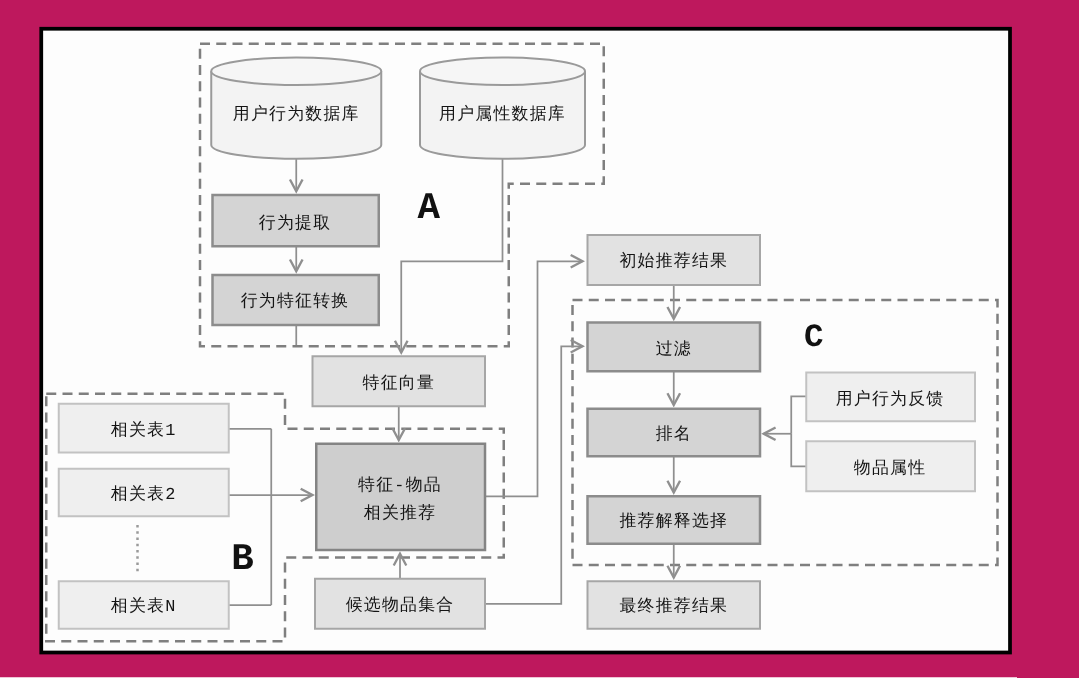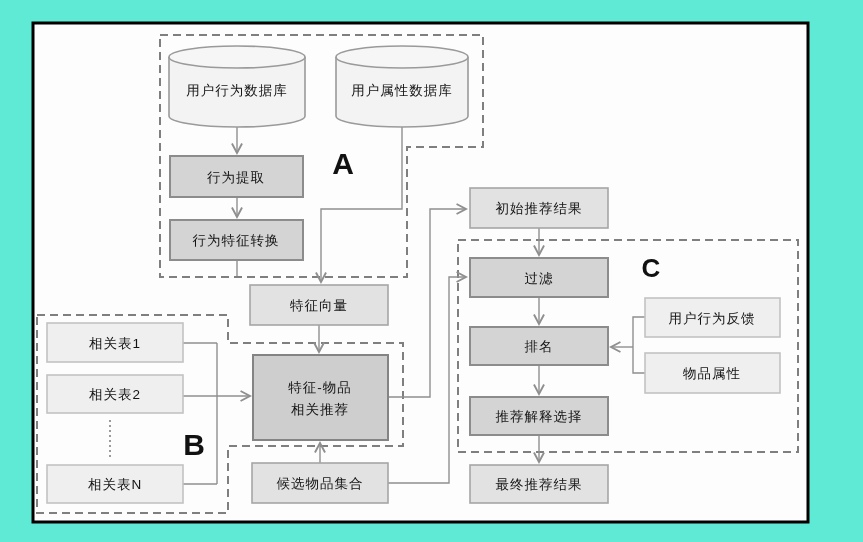--- a/index.html
+++ b/index.html
@@ -1,20 +1,20 @@
 <!DOCTYPE html>
 <html><head>
 <meta charset="utf-8">
 <style>
   html, body { margin: 0; padding: 0; background: #ffffff; }
   .stage {
     position: relative;
     width: 863px; height: 542px;
-    background: #5eead4;
-    font-family: Liberation Sans, sans-serif;
+    background: #be185d;
+    font-family: Liberation Mono, monospace;
   }
   svg { position: absolute; left: 0; top: 0; }
 
   .frame { fill: #fdfdfd; stroke: #000000; stroke-width: 3; }
 
   .dashed { fill: none; stroke: #7f7f7f; stroke-width: 2; stroke-dasharray: 8 5; }
   .dotted-ellipsis { fill: none; stroke: #9a9a9a; stroke-width: 2; stroke-dasharray: 2 3; }
 
   .flow { fill: none; stroke: #8f8f8f; stroke-width: 1.4; }
 

